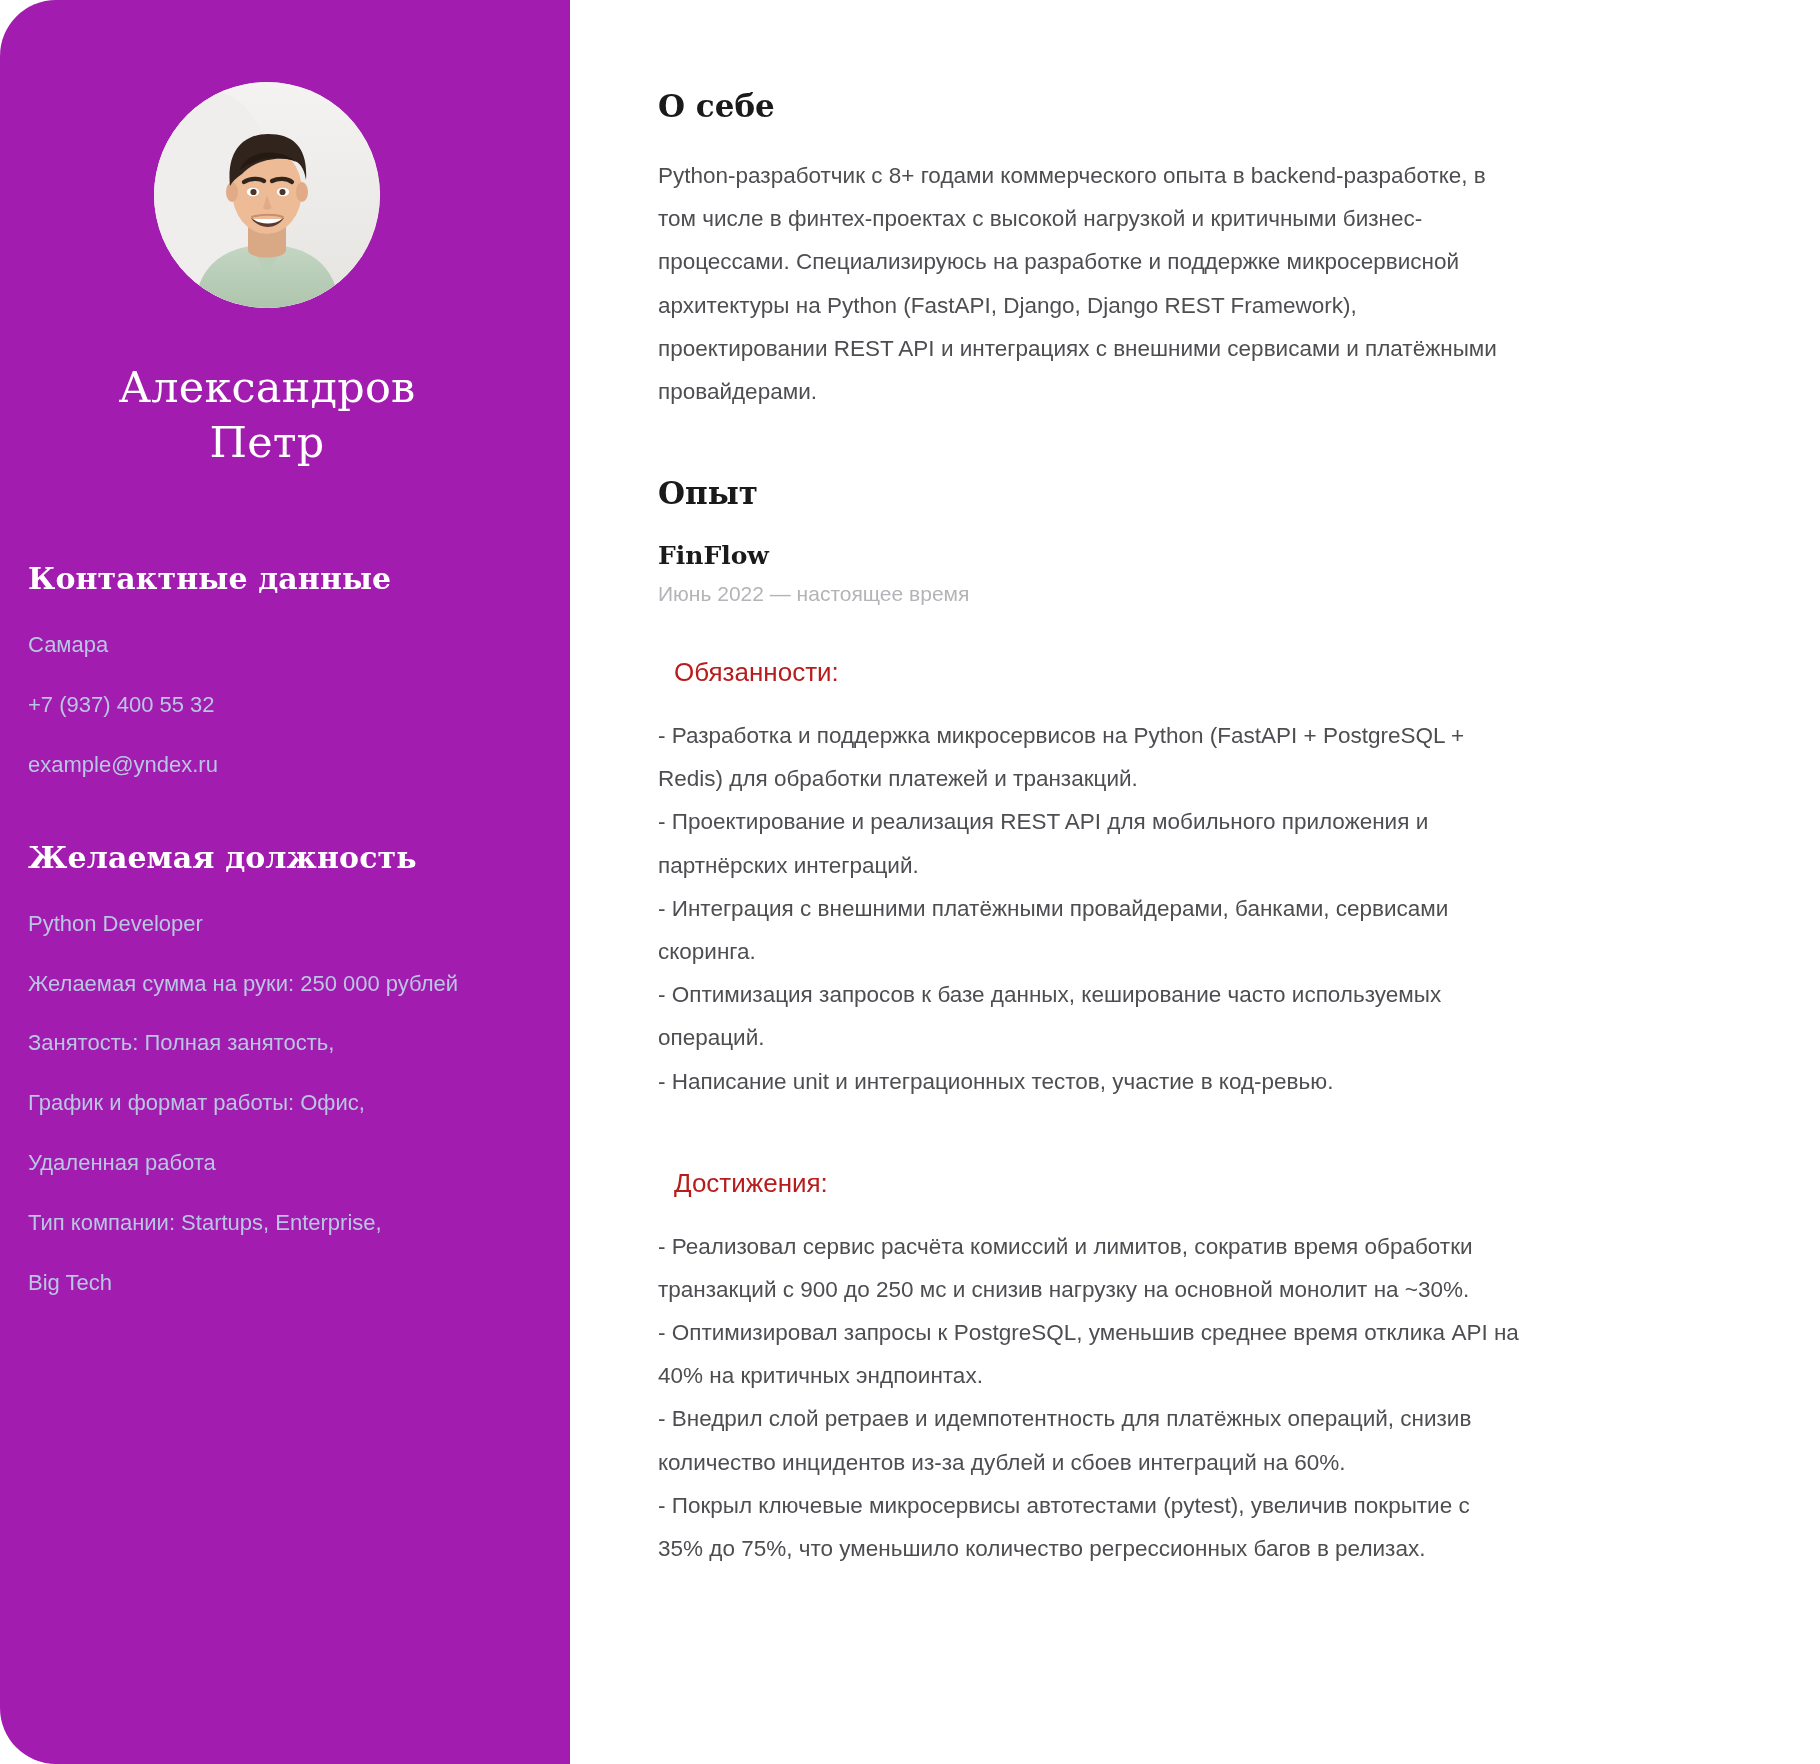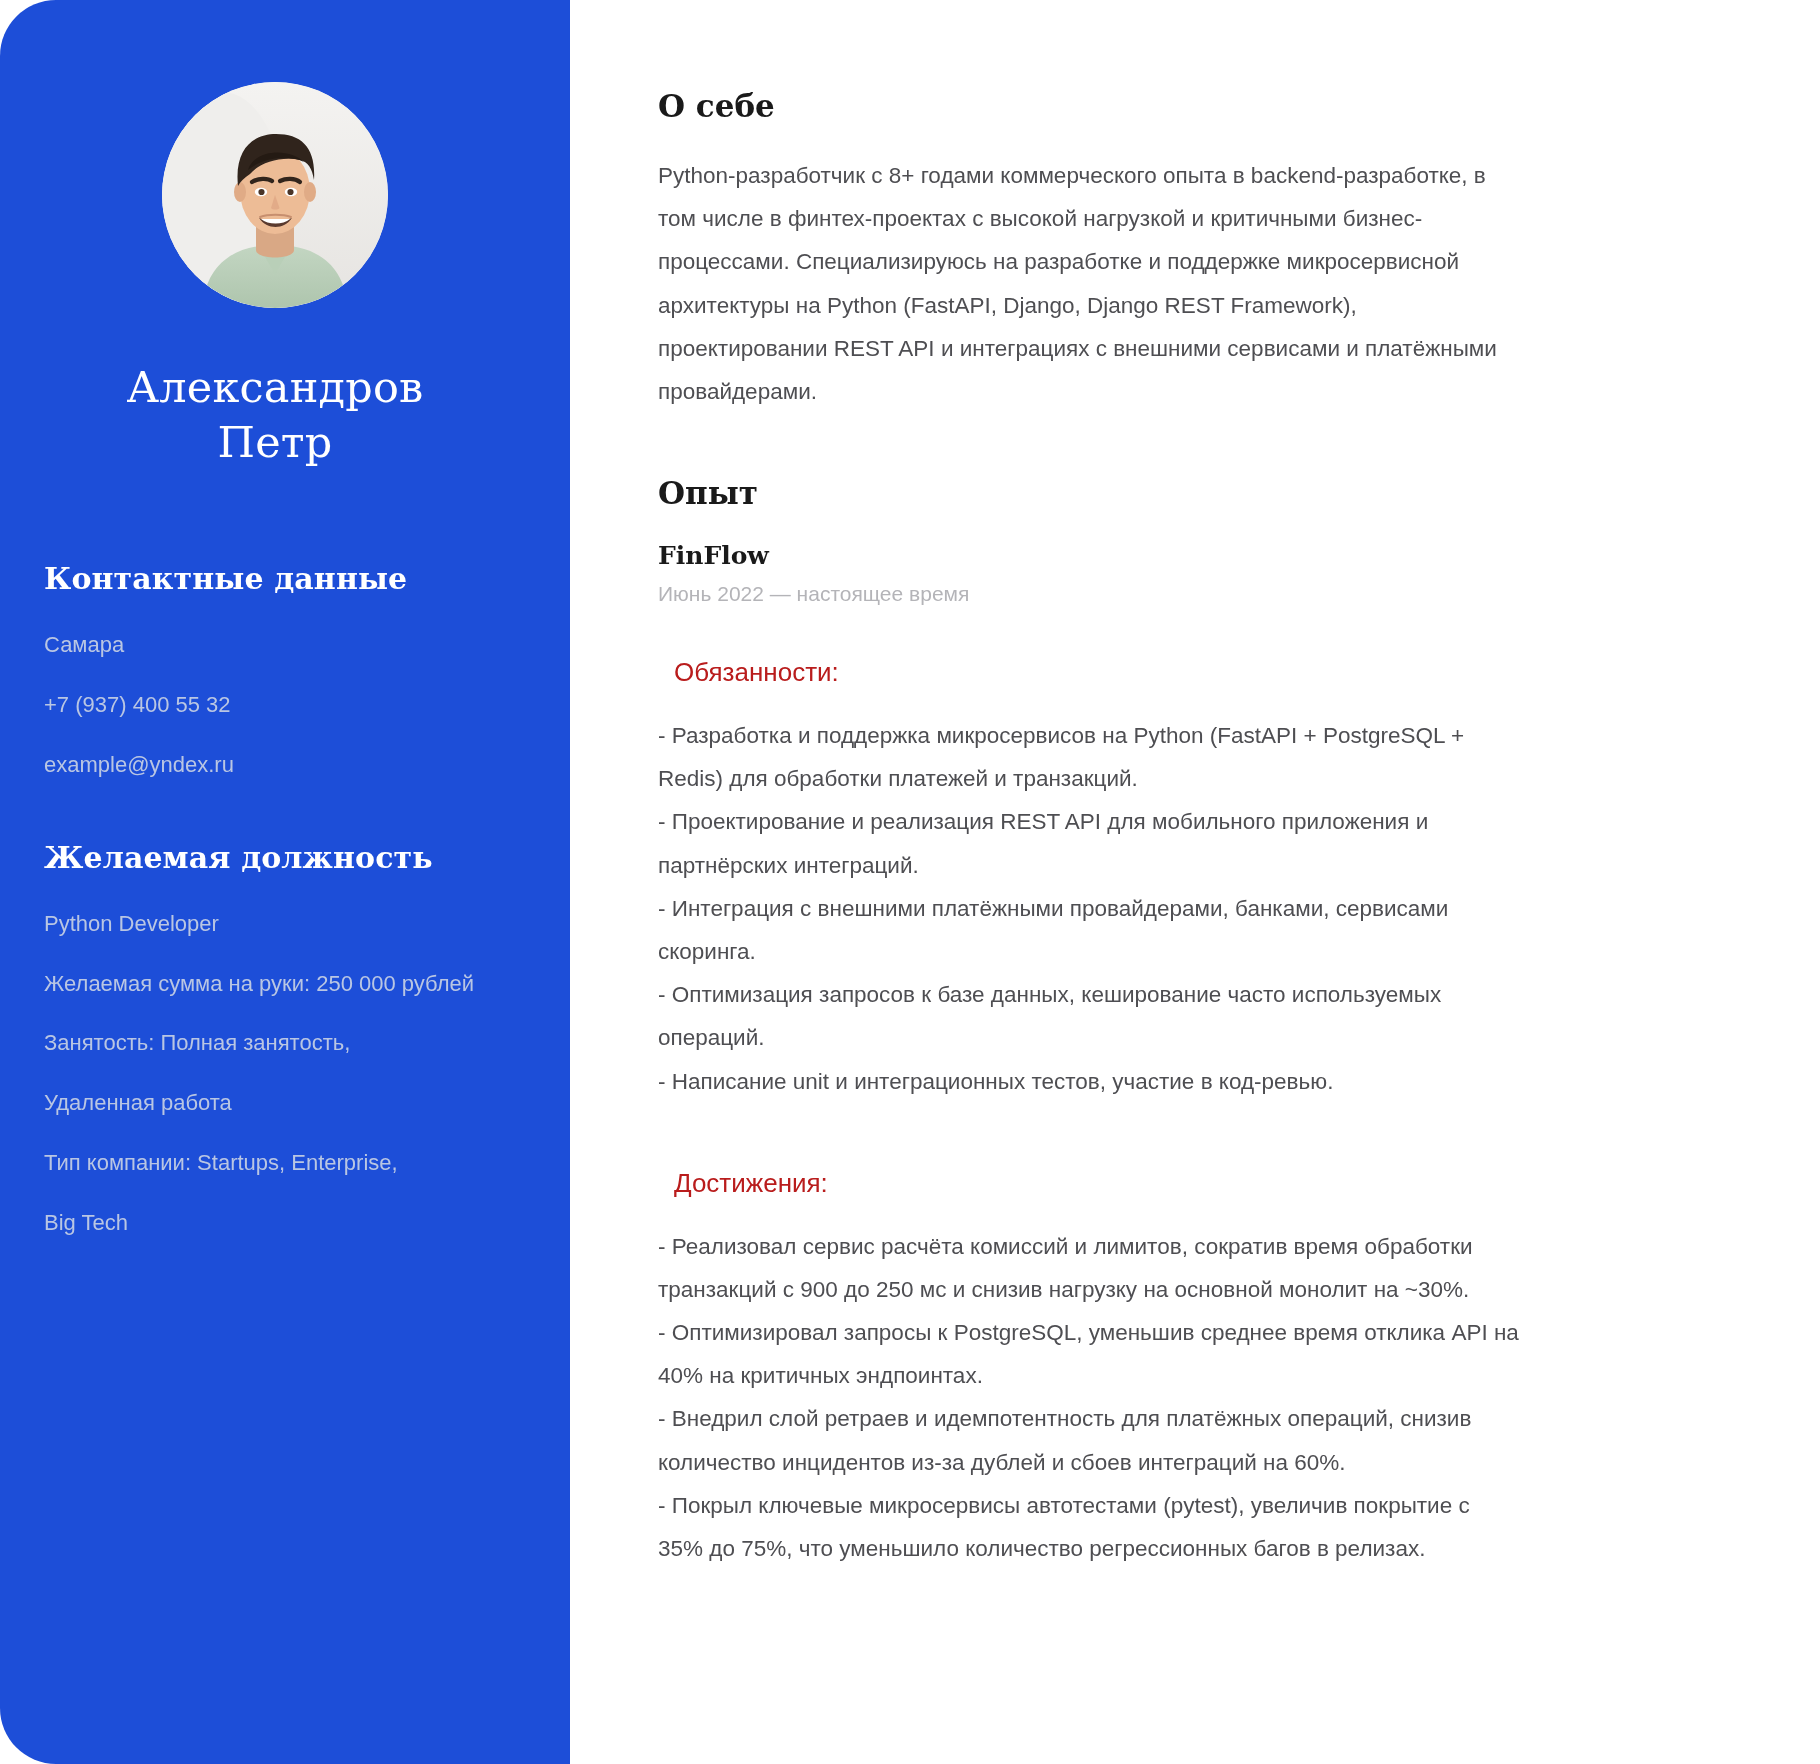--- a/index.html
+++ b/index.html
@@ -23,23 +23,23 @@
     overflow: hidden;
     background: #ffffff;
     display: flex;
     align-items: stretch;
   }
 
   
   .sidebar {
     width: 570px;
     flex: 0 0 570px;
-    background: #1d4ed8;
+    background: #a21caf;
     box-sizing: border-box;
-    padding: 82px 64px 60px 44px;
+    padding: 82px 64px 60px 28px;
     color: #ffffff;
   }
 
   .avatar-wrap {
     width: 100%;
     display: flex;
     justify-content: center;
     margin-bottom: 52px;
   }
   .avatar {
@@ -213,20 +213,21 @@
       <p class="side-line">Самара</p>
       <p class="side-line">+7 (937) 400 55 32</p>
       <p class="side-line">example@yndex.ru</p>
     </section>
 
     <section class="side-block">
       <h2 class="side-heading">Желаемая должность</h2>
       <p class="side-line">Python Developer</p>
       <p class="side-line">Желаемая сумма на руки: 250 000 рублей</p>
       <p class="side-line tight">Занятость: Полная занятость,</p>
+      <p class="side-line tight">График и формат работы: Офис,</p>
       <p class="side-line">Удаленная работа</p>
       <p class="side-line tight">Тип компании: Startups, Enterprise,</p>
       <p class="side-line">Big Tech</p>
     </section>
 
   </aside>
 
   <main class="main">
 
     <section>

